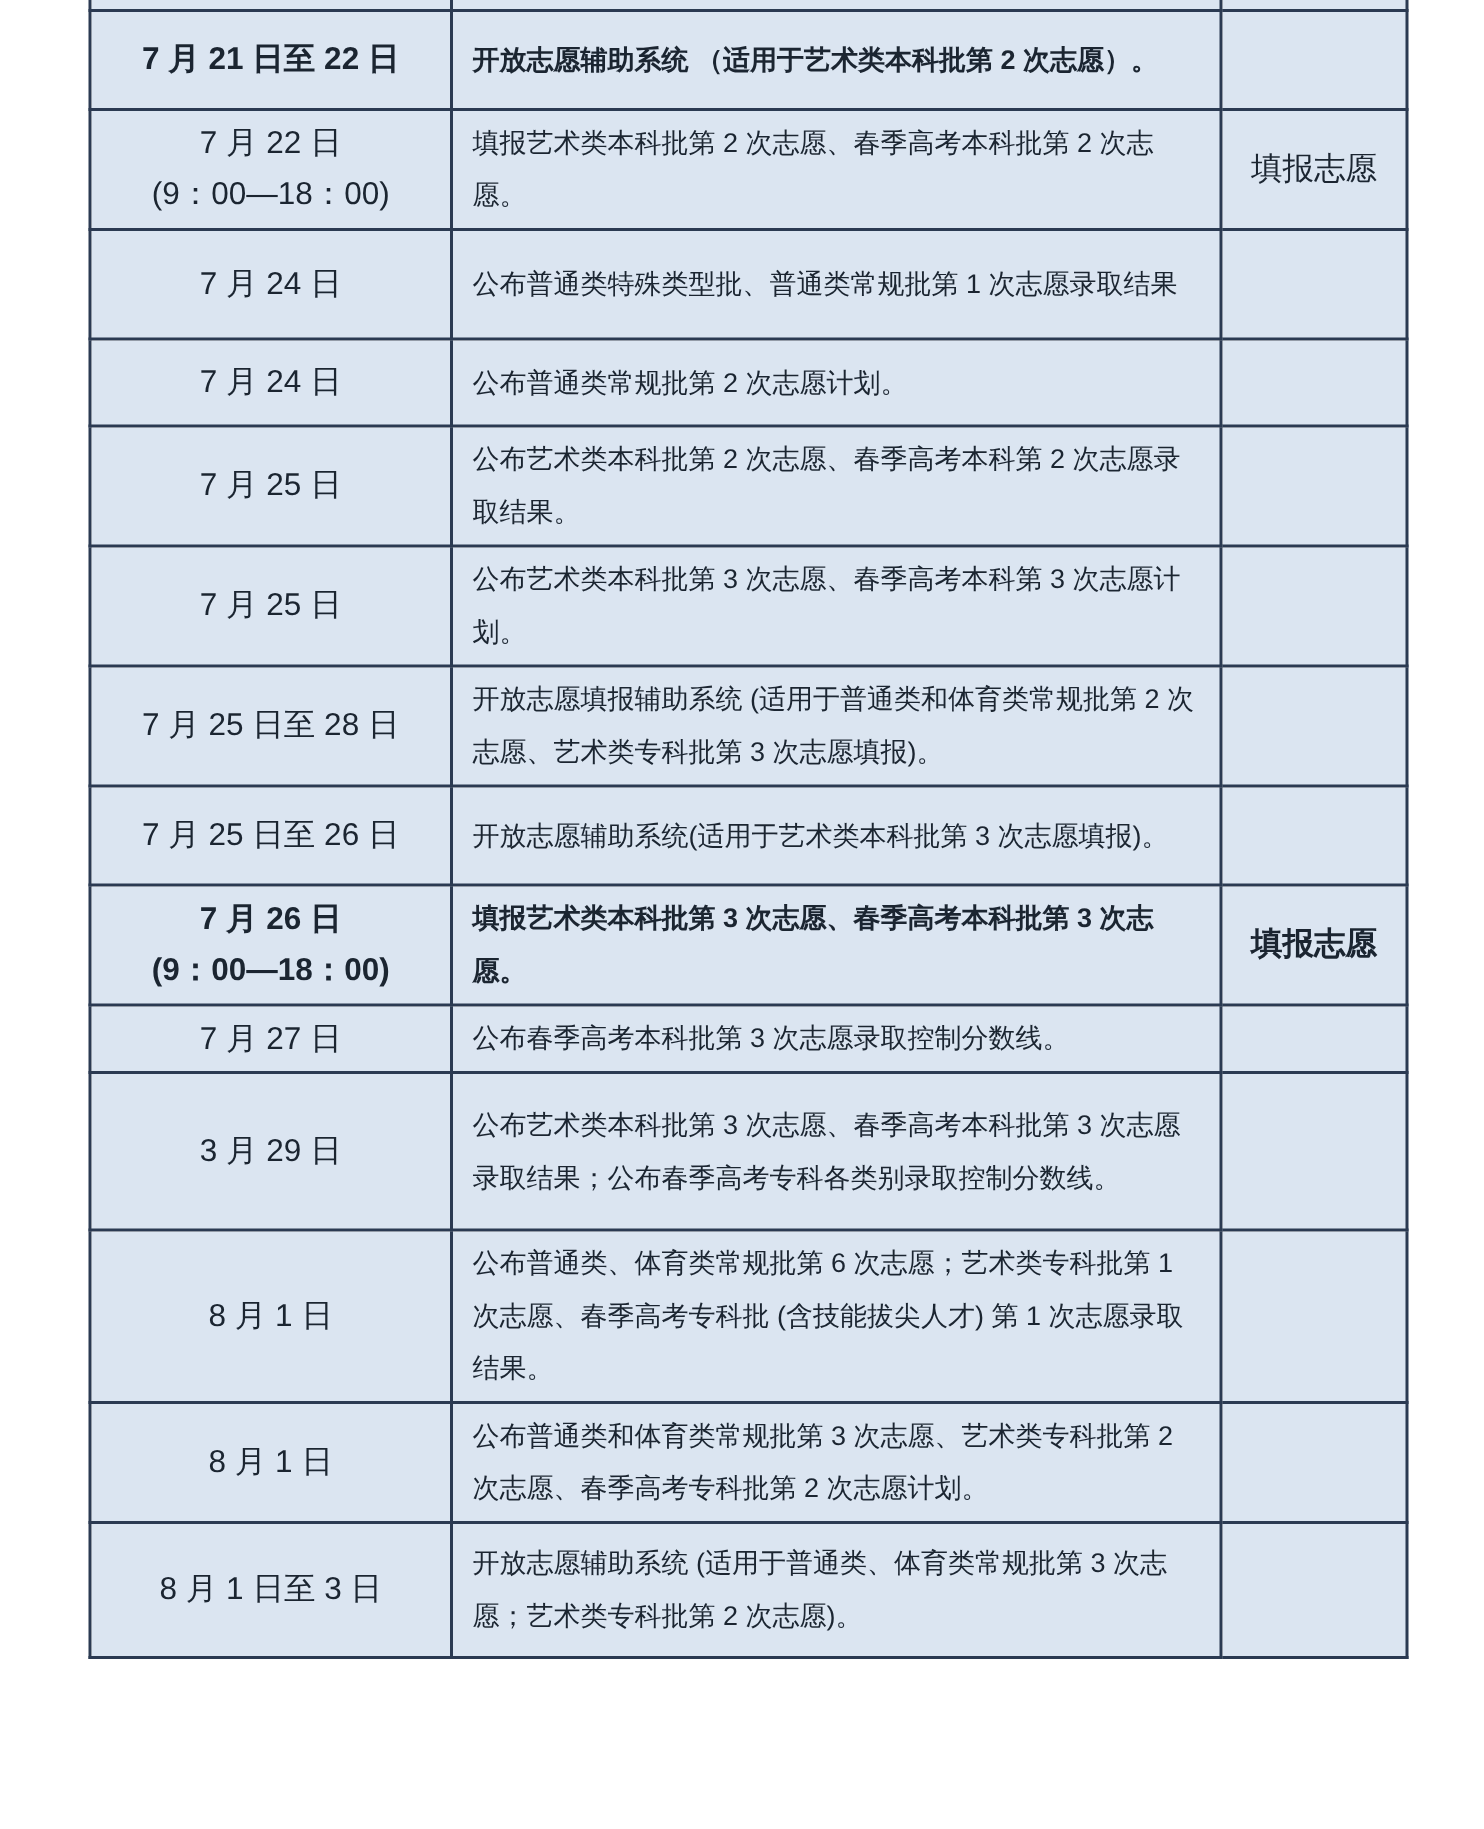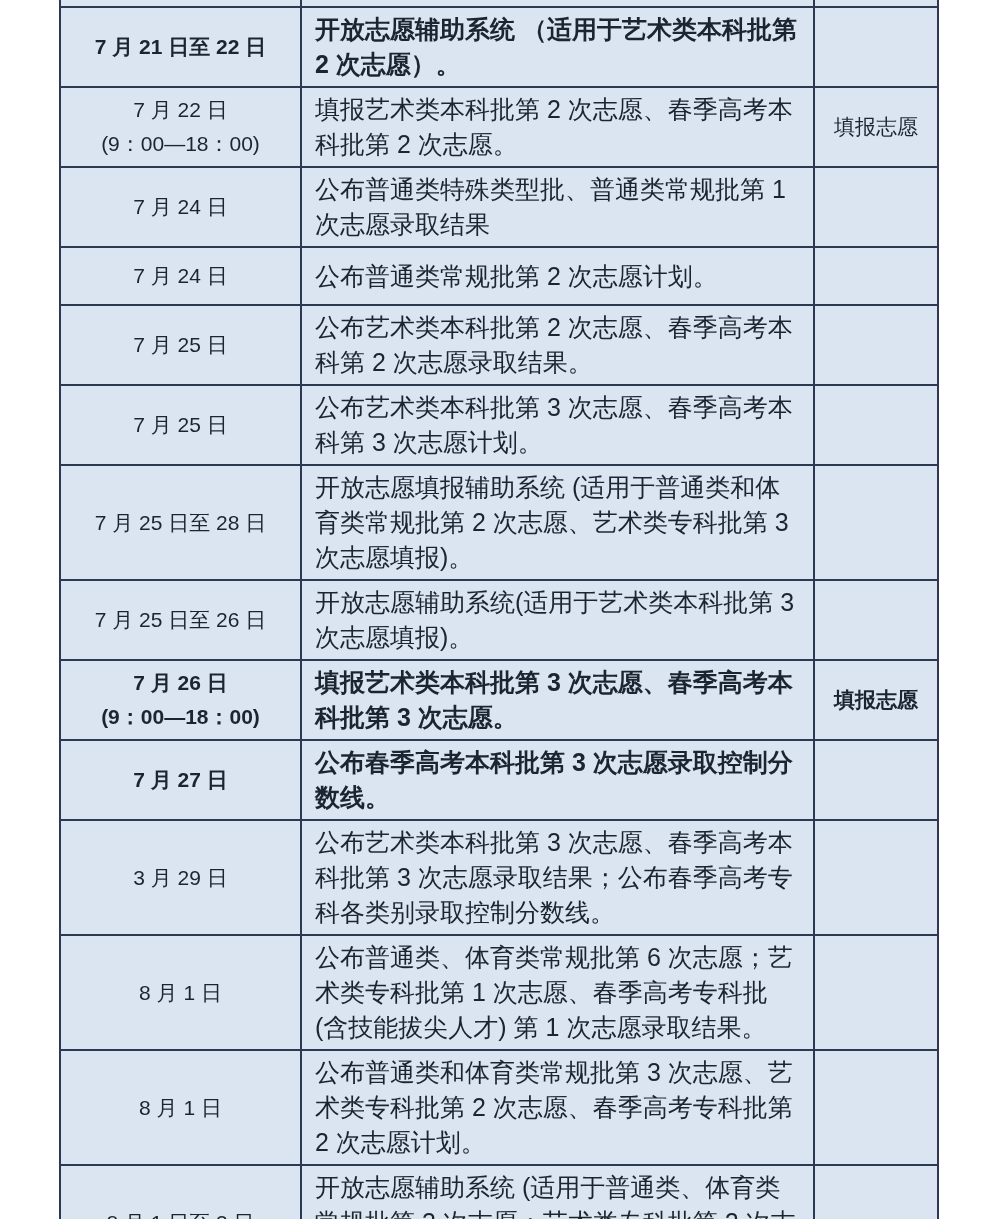--- a/index.html
+++ b/index.html
@@ -34,21 +34,21 @@
   }
   tr.partial td{border-top:none;height:6px;padding:0;}
   td.date{
     text-align:center;
     font-size:21px;
     line-height:34px;
     padding:3px 6px;
   }
   td.desc{
     text-align:left;
-    font-size:25px;
+    font-size:18px;
     line-height:35px;
     padding:4px 10px 4px 13px;
   }
   td.action{
     text-align:center;
     font-size:21px;
     line-height:30px;
     padding:3px 4px;
     margin-left:47px;
   }
@@ -127,21 +127,21 @@
     <td class="action"></td>
   </tr>
         <tr class="row" style="height: 72px; font-weight: bold;">
     <td class="date">
             <div>7 月 26 日</div>
             <div>(9：00—18：00)</div>
           </td>
     <td class="desc">填报艺术类本科批第 3 次志愿、春季高考本科批第 3 次志愿。</td>
     <td class="action">填报志愿</td>
   </tr>
-        <tr class="row" style="height: 44px; font-weight: bold;">
+        <tr class="row" style="height: 44px;">
     <td class="date">
             <div>7 月 27 日</div>
           </td>
     <td class="desc">公布春季高考本科批第 3 次志愿录取控制分数线。</td>
     <td class="action"></td>
   </tr>
         <tr class="row" style="height: 105px;">
     <td class="date">
             <div>3 月 29 日</div>
           </td>

